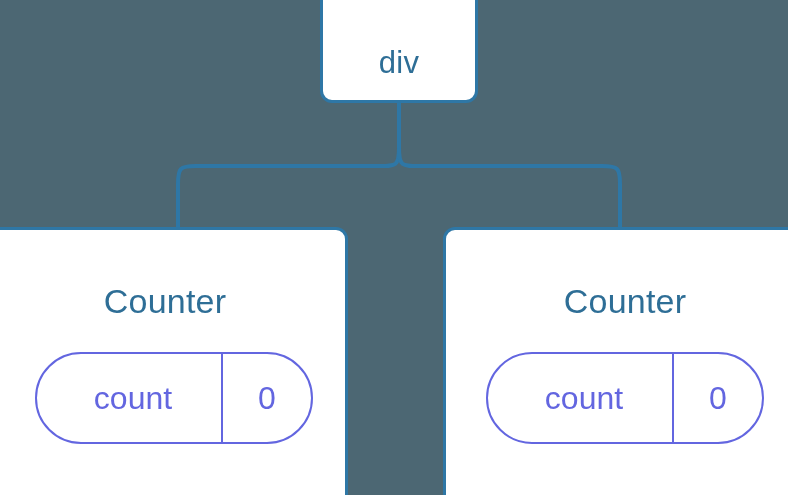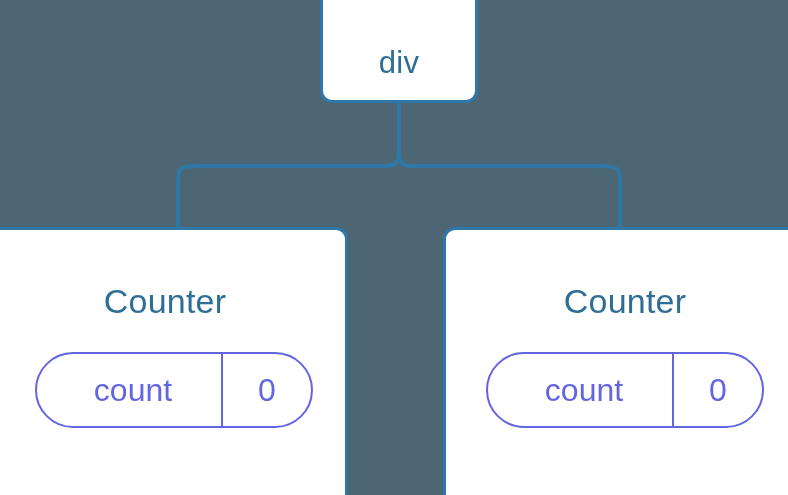--- a/index.html
+++ b/index.html
@@ -78,21 +78,21 @@
     color: #2e6e96;
     letter-spacing: 0.2px;
     line-height: 1;
     margin-top: 54px;
   }
 
   
   .state-pill {
     margin-top: 34px;
     box-sizing: border-box;
-    height: 76px;
+    height: 92px;
     border: 2px solid #6366e0;
     border-radius: 50px;
     background: #ffffff;
     display: flex;
     align-items: stretch;
   }
 
   .state-key,
   .state-value {
     display: flex;

